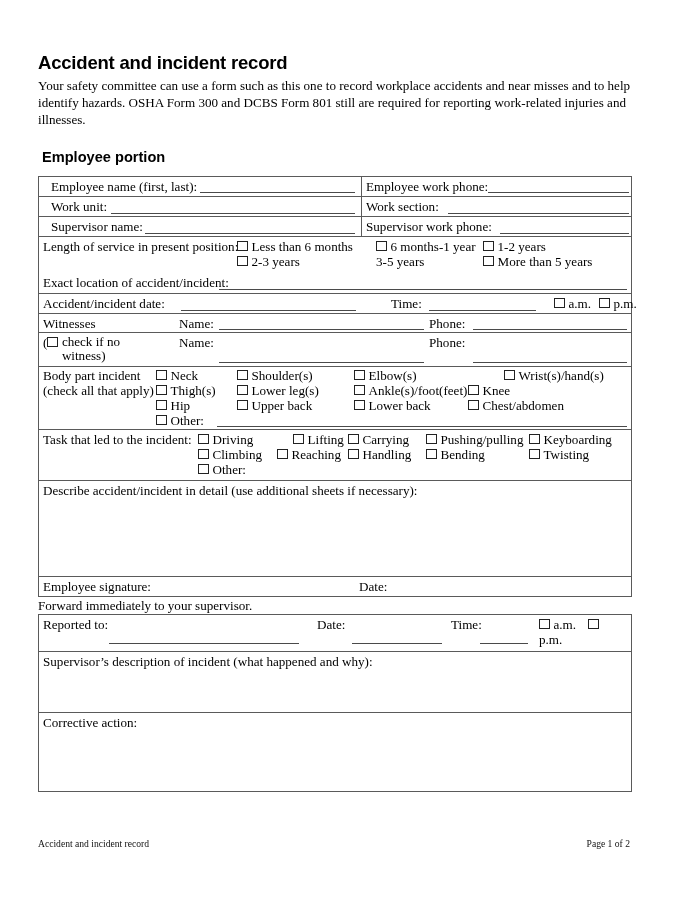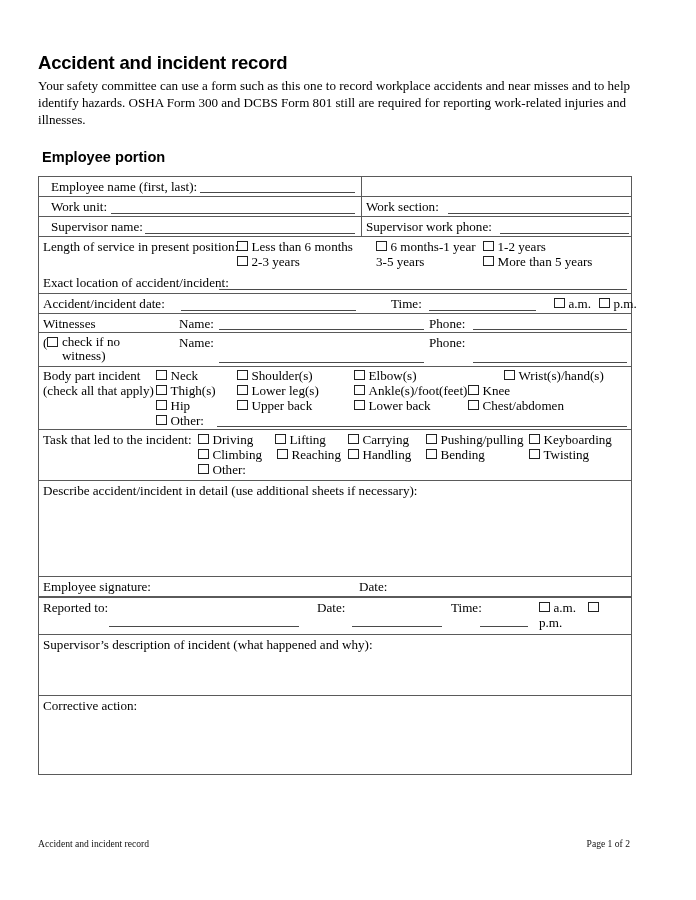--- a/index.html
+++ b/index.html
@@ -143,20 +143,24 @@
   <div class="section-head" id="employee-head">Employee portion</div>
 
   <div class="form-table">
 
     <div class="band">
       <div class="row2" style="height:19px;">
         <div class="cellL">
           <span class="lbl">Employee name (first, last):</span>
           <span class="rule" style="left:153px; right:6px; top:15px;"></span>
         </div>
+        <div class="cellR">
+          <span class="lbl">Employee work phone:</span>
+          <span class="rule" style="left:126px; right:2px; top:15px;"></span>
+        </div>
       </div>
     </div>
 
     <div class="band">
       <div class="row2" style="height:19px;">
         <div class="cellL">
           <span class="lbl">Work unit:</span>
           <span class="rule" style="left:64px; right:6px; top:16px;"></span>
         </div>
         <div class="cellR">
@@ -252,21 +256,21 @@
         <span class="opt" style="left:117px; top:46px;"><span class="cb"></span><span>Other:</span></span>
         <span class="rule" style="left:178px; right:4px; top:59px;"></span>
       </div>
     </div>
 
     <div class="band">
       <div class="cellFull optgrid" style="height:50px;">
         <span class="lbl" style="position:absolute; left:4px; top:2px;">Task that led to the incident:</span>
 
         <span class="opt" style="left:159px; top:2px;"><span class="cb"></span><span>Driving</span></span>
-        <span class="opt" style="left:236px; top:2px;"><span class="cb"></span><span>Lifting</span></span>
+        <span class="opt" style="left:254px; top:2px;"><span class="cb"></span><span>Lifting</span></span>
         <span class="opt" style="left:309px; top:2px;"><span class="cb"></span><span>Carrying</span></span>
         <span class="opt" style="left:387px; top:2px;"><span class="cb"></span><span>Pushing/pulling</span></span>
         <span class="opt" style="left:490px; top:2px;"><span class="cb"></span><span>Keyboarding</span></span>
 
         <span class="opt" style="left:159px; top:17px;"><span class="cb"></span><span>Climbing</span></span>
         <span class="opt" style="left:238px; top:17px;"><span class="cb"></span><span>Reaching</span></span>
         <span class="opt" style="left:309px; top:17px;"><span class="cb"></span><span>Handling</span></span>
         <span class="opt" style="left:387px; top:17px;"><span class="cb"></span><span>Bending</span></span>
         <span class="opt" style="left:490px; top:17px;"><span class="cb"></span><span>Twisting</span></span>
 
@@ -282,20 +286,21 @@
 
     <div class="band last">
       <div class="cellFull optgrid" style="height:19px;">
         <span class="lbl" style="position:absolute; left:4px; top:2px;">Employee signature:</span>
         <span class="lbl" style="position:absolute; left:320px; top:2px;">Date:</span>
       </div>
     </div>
 
   </div>
 
+  <p class="forward-note">Forward immediately to your supervisor.</p>
 
 
   <div class="form-table">
 
     <div class="band">
       <div class="cellFull optgrid" style="height:36px;">
         <span class="lbl" style="position:absolute; left:4px; top:2px;">Reported to:</span>
         <span class="rule" style="left:70px; width:190px; top:28px;"></span>
 
         <span class="lbl" style="position:absolute; left:278px; top:2px;">Date:</span>

